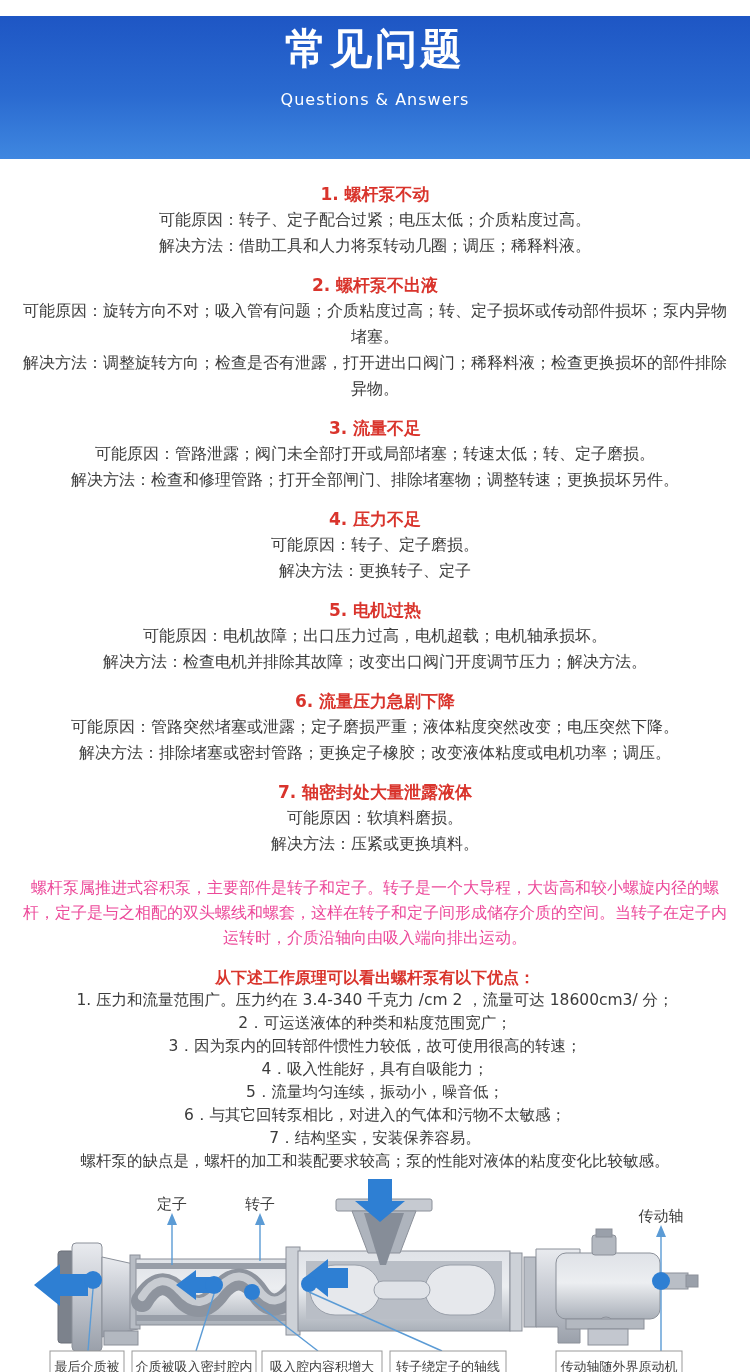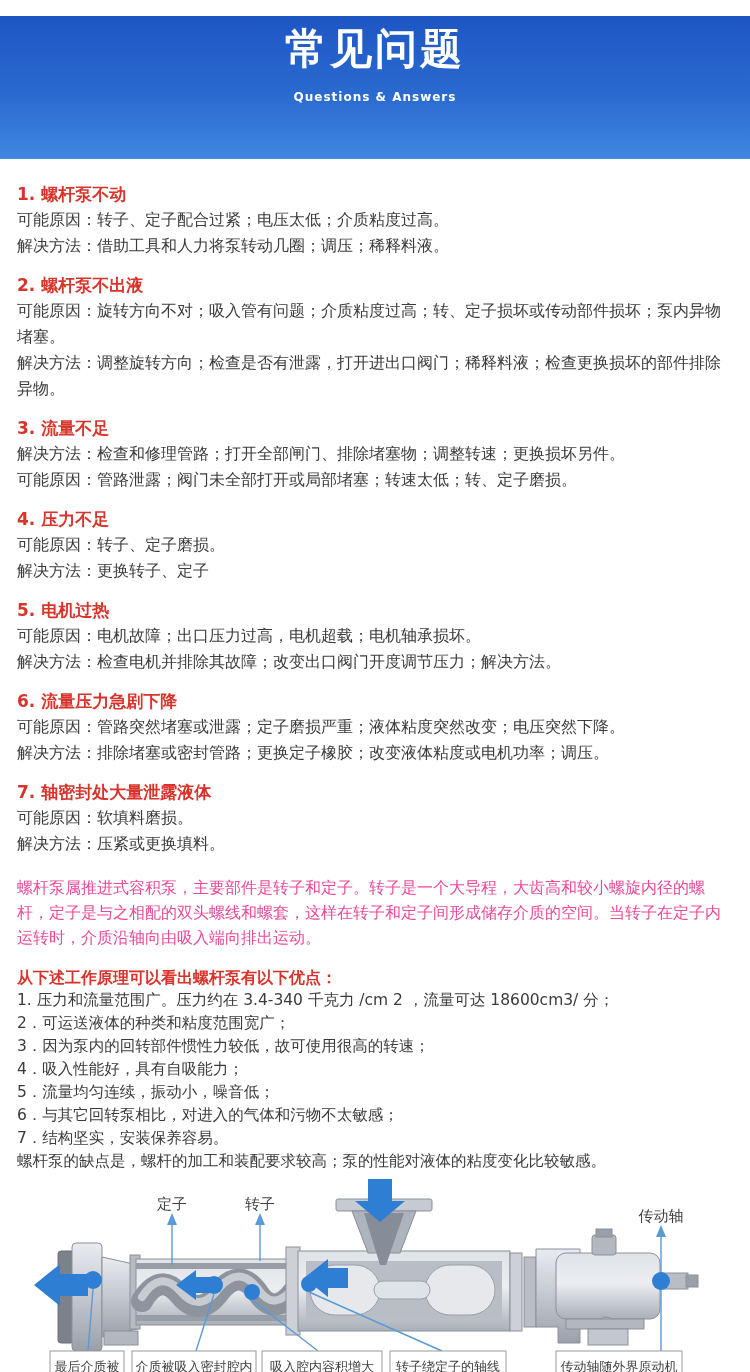--- a/index.html
+++ b/index.html
@@ -11,23 +11,23 @@
   .header{
     height:143px;
     background:linear-gradient(180deg,#1e56c4 0%,#2a6ad0 55%,#3f87e0 100%);
     text-align:center;color:#ffffff;
   }
   .header h1{
     margin:16px;padding-top:8px;font-size:42px;line-height:50px;
     font-weight:bold;letter-spacing:3px;
   }
   .header .sub{
-    margin-top:6px;font-size:12px;font-weight:bold;letter-spacing:1px;
-  }
-  .content{padding:22px 17px 0 17px;}
+    margin-top:6px;font-size:16px;font-weight:normal;letter-spacing:1px;
+  }
+  .content{padding:22px 17px 0 17px;text-align:center;}
   .qa-block{margin-bottom:13px;}
   .qa-title{
     font-size:17px;line-height:26px;font-weight:bold;color:#d9342c;margin:0;
   }
   .qa-line{
     font-size:16px;line-height:26px;color:#3b3b3b;margin:0;
   }
   .description{
     margin-top:18px;font-size:16px;line-height:25px;color:#ec4899;
   }
@@ -60,22 +60,22 @@
   </div>
 
   <div class="qa-block">
     <p class="qa-title">2. 螺杆泵不出液</p>
     <p class="qa-line">可能原因：旋转方向不对；吸入管有问题；介质粘度过高；转、定子损坏或传动部件损坏；泵内异物堵塞。</p>
     <p class="qa-line">解决方法：调整旋转方向；检查是否有泄露，打开进出口阀门；稀释料液；检查更换损坏的部件排除异物。</p>
   </div>
 
   <div class="qa-block">
     <p class="qa-title">3. 流量不足</p>
+    <p class="qa-line">可能原因：管路泄露；阀门未全部打开或局部堵塞；转速太低；转、定子磨损。</p>
     <p class="qa-line">解决方法：检查和修理管路；打开全部闸门、排除堵塞物；调整转速；更换损坏另件。</p>
-    <p class="qa-line">可能原因：管路泄露；阀门未全部打开或局部堵塞；转速太低；转、定子磨损。</p>
   </div>
 
   <div class="qa-block">
     <p class="qa-title">4. 压力不足</p>
     <p class="qa-line">可能原因：转子、定子磨损。</p>
     <p class="qa-line">解决方法：更换转子、定子</p>
   </div>
 
   <div class="qa-block">
     <p class="qa-title">5. 电机过热</p>

